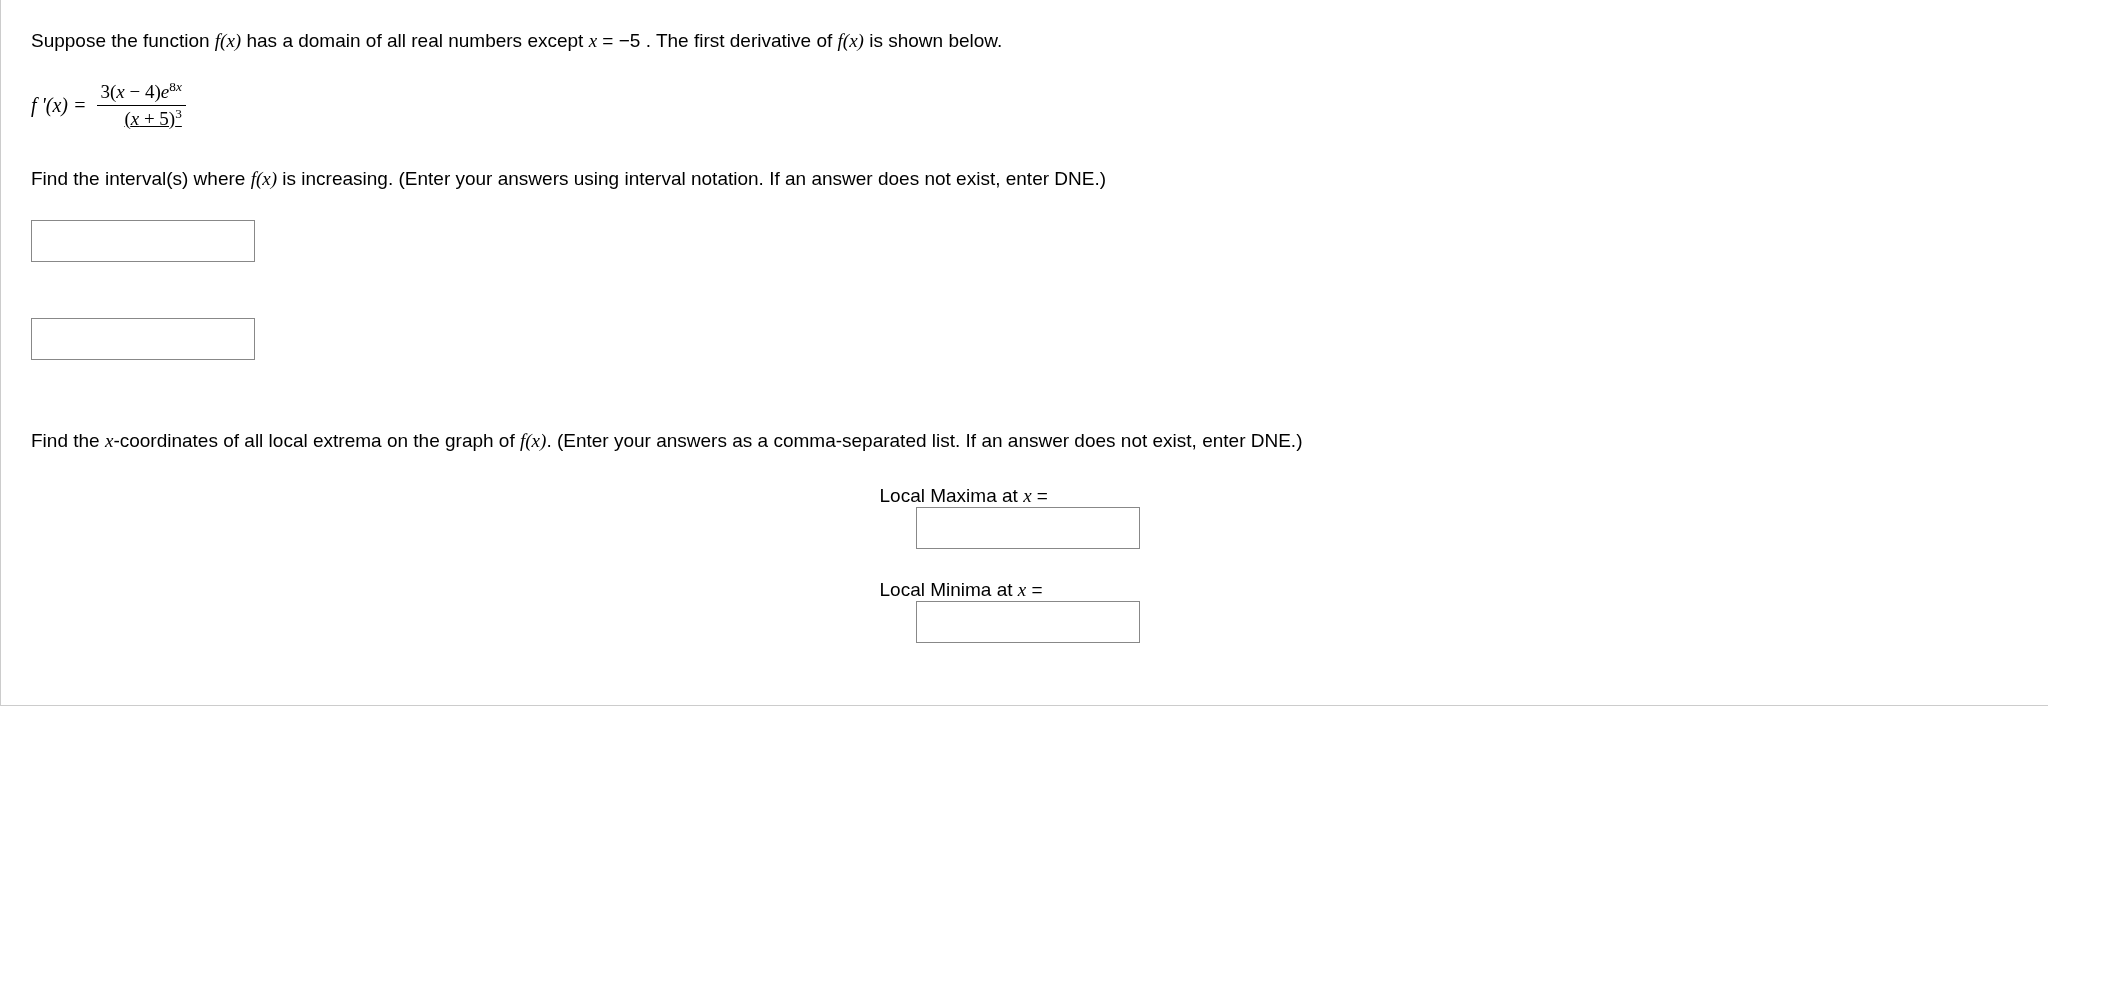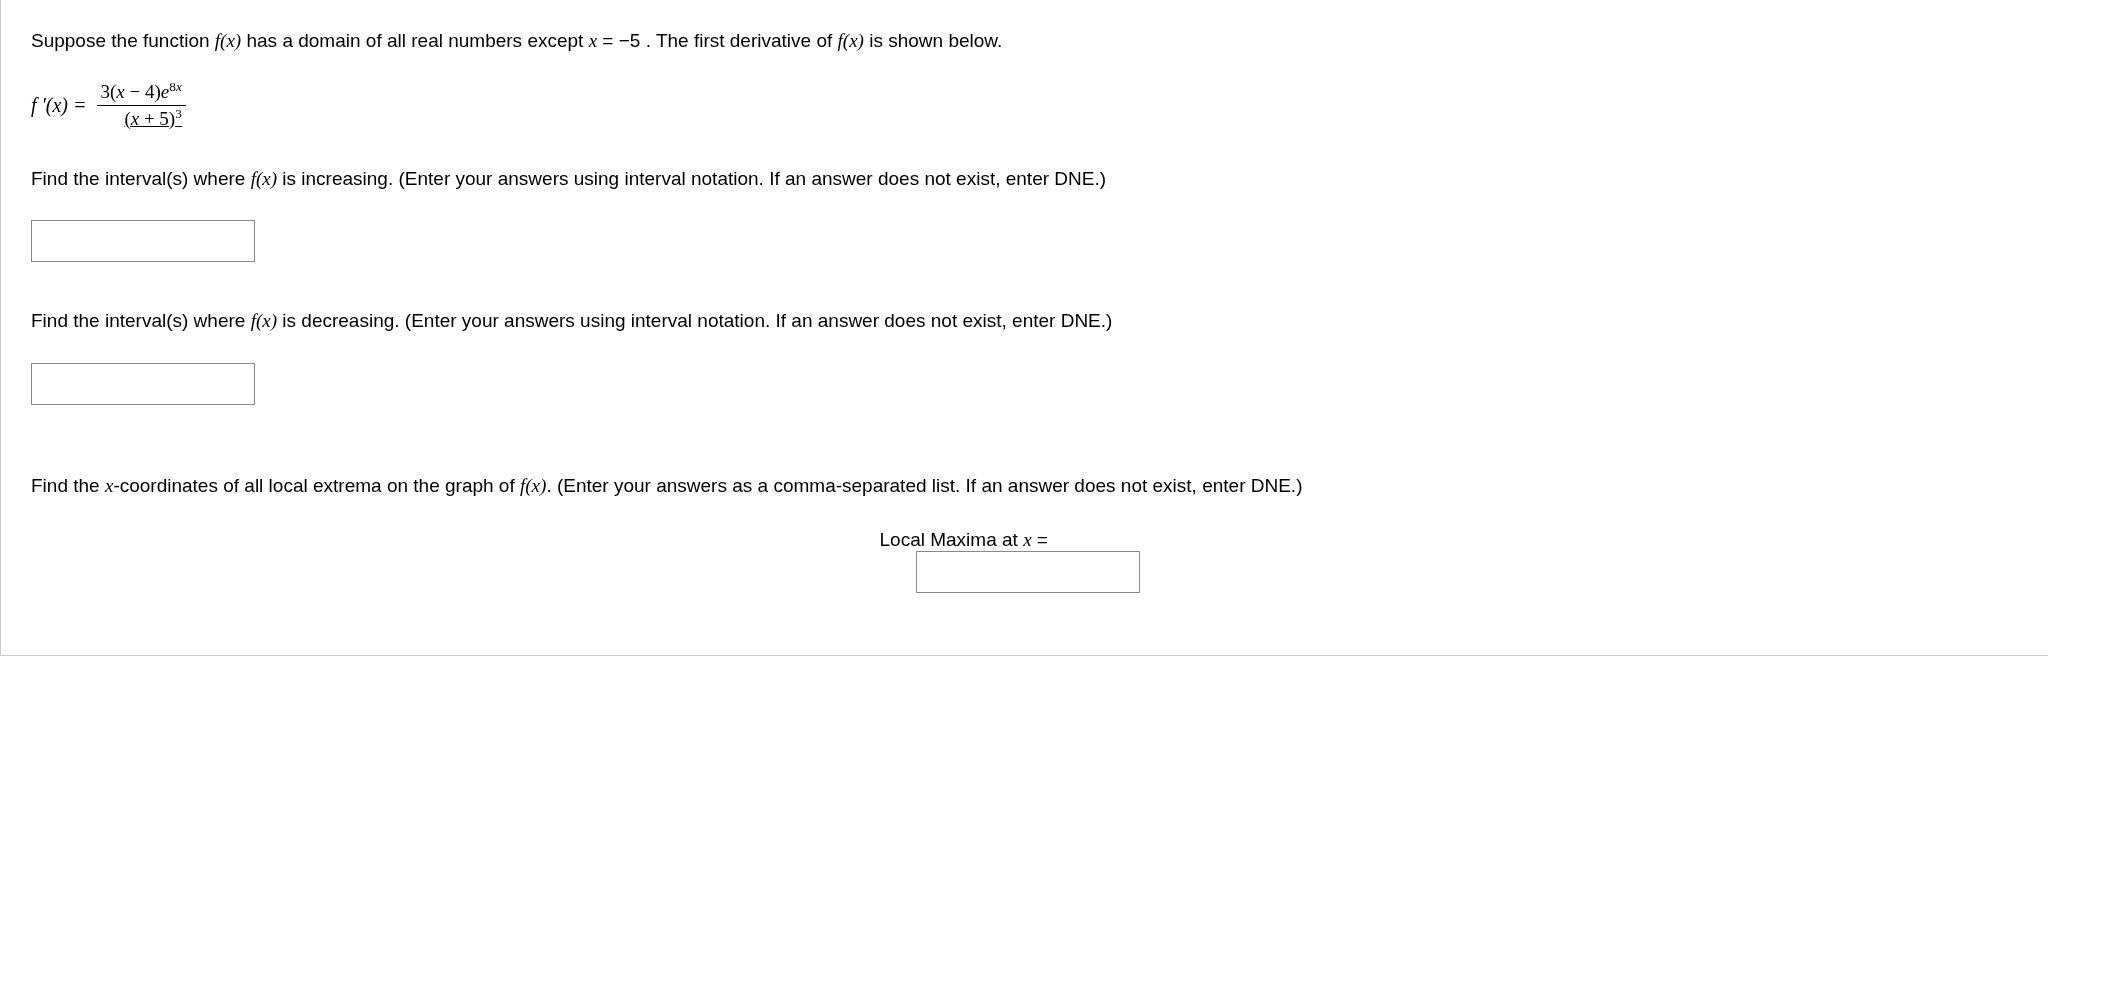--- a/index.html
+++ b/index.html
@@ -121,33 +121,36 @@
   </div>
 
   <div class="question-block">
     <div class="prompt-line">
       <span>Find the interval(s) where </span><span class="math-italic">f(x)</span><span> is increasing. (Enter your answers using interval notation. If an answer does not exist, enter DNE.)</span>
     </div>
     <input type="text" class="answer-input" value="" style="">
   </div>
 
   <div class="question-block medium-gap">
-    <div class="prompt-line">
-      <span>Find the interval(s) where </span><span class="math-italic">f(x)</span><span> is decreasing. (Enter your answers using interval notation. If an answer does not exist, enter DNE.)</span>
-    </div>
     <input type="text" class="answer-input" value="" style="">
   </div>
 
   <div class="question-block section-gap">
     <div class="prompt-line">
       <span>Find the </span><span class="math-italic">x</span><span>-coordinates of all local extrema on the graph of </span><span class="math-italic">f(x)</span><span>. (Enter your answers as a comma-separated list. If an answer does not exist, enter DNE.)</span>
     </div>
 
     <div class="extrema-row">
       <span class="extrema-label">
         <span>Local Maxima at </span><span class="math-italic">x</span><span> =</span>
       </span>
       <input type="text" class="inline-input" value="" style="">
     </div>
 
+    <div class="extrema-row">
+      <span class="extrema-label">
+        <span>Local Minima at </span><span class="math-italic">x</span><span> =</span>
+      </span>
+      <input type="text" class="inline-input" value="" style="">
+    </div>
   </div>
 
 </div>
 
 </body></html>

